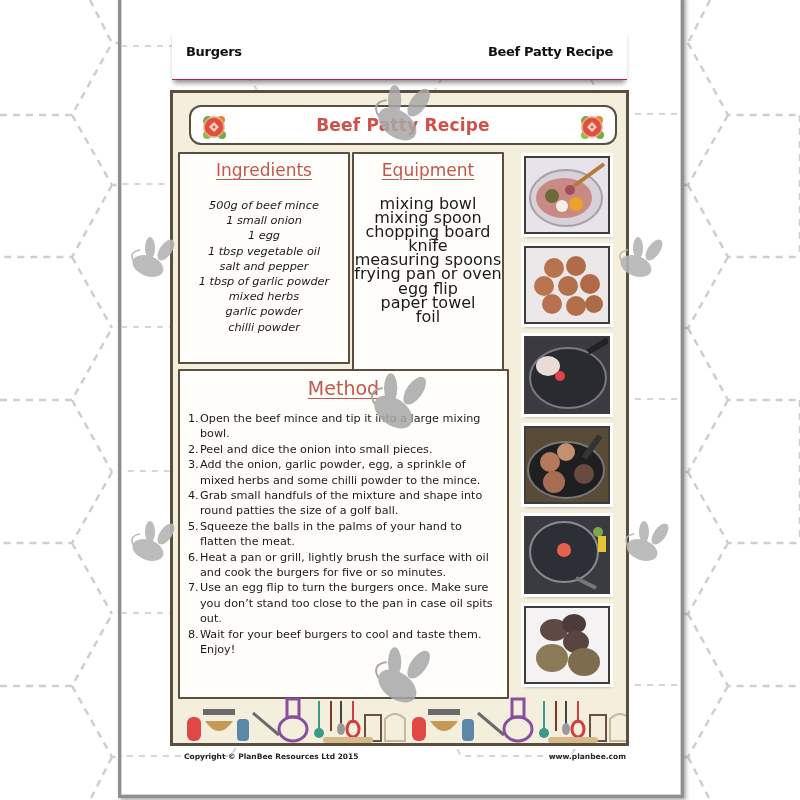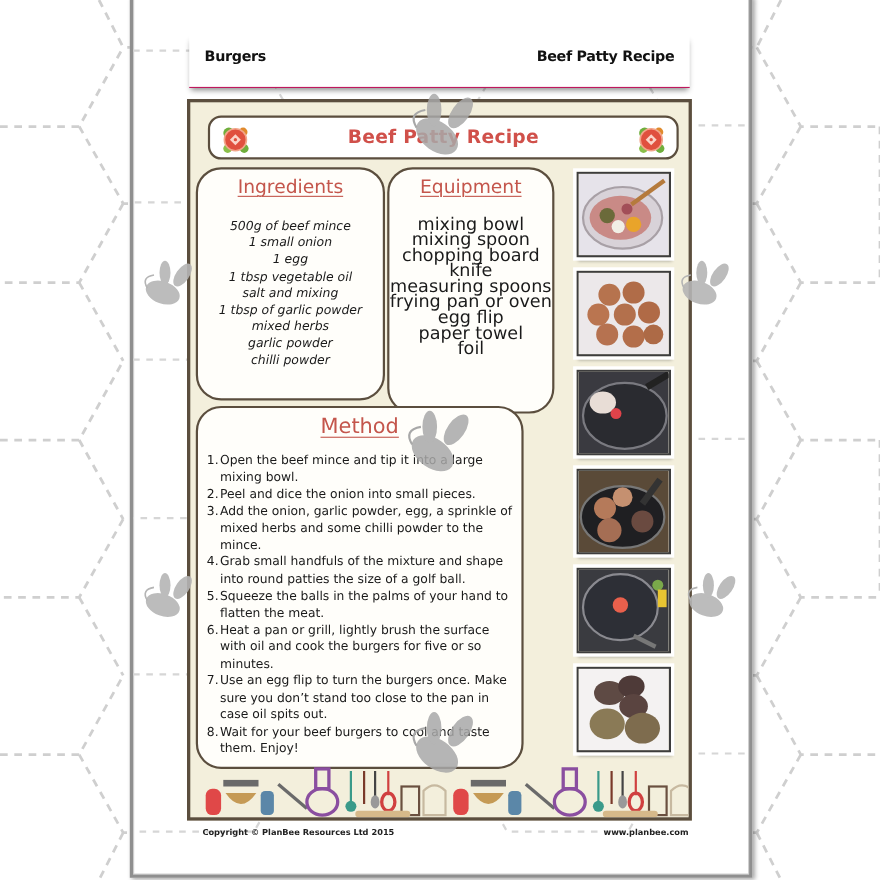--- a/index.html
+++ b/index.html
@@ -45,41 +45,41 @@
   .banner-title {
     font-family: "DejaVu Sans", sans-serif; font-weight: bold;
     font-size: 17px; color: #d0504a; letter-spacing: 0.2px;
   }
   .badge { position: absolute; top: 5px; width: 30px; height: 30px; }
   .badge.left { left: 8px; }
   .badge.right { right: 8px; }
 
   .box {
     position: absolute; background: #fffefa;
-    border: 2px solid #5b4e3e; border-radius: 23px;
+    border: 2px solid #5b4e3e; border-radius: 1px;
   }
   .box-title {
     text-align: center;
     font-family: "DejaVu Sans", sans-serif;
     font-size: 17px; color: #c4564c; text-decoration: underline;
     text-decoration-thickness: 1px; text-underline-offset: 3px;
     margin-top: 6px;
   }
   .list-center {
     list-style: none; text-align: center;
     font-family: "DejaVu Sans", sans-serif; font-size: 11.3px; color: #1a1a1a;
     line-height: 15.2px;
   }
 
   .ingredients { left: 5px; top: 59px; width: 172px; height: 212px; }
   .ingredients .list-center { margin-top: 18px; font-style: italic; }
   .equipment { left: 179px; top: 59px; width: 152px; height: 224px; }
   .equipment .list-center { margin-top: 17px; line-height: 14.1px; font-size: 16px; }
 
-  .method { left: 5px; top: 276px; width: 298px; height: 330px; }
+  .method { left: 5px; top: 276px; width: 331px; height: 330px; }
   .method .box-title { font-size: 19px; margin-top: 6px; }
   .method-list {
     list-style: none; margin: 12px 6px 0 8px;
     font-family: "DejaVu Sans", sans-serif; font-size: 11.2px; color: #1a1a1a;
     line-height: 15.4px;
   }
   .method-list li { display: flex; }
   .method-list .num { width: 12px; flex: none; }
   .method-list .txt { flex: 1; }
 
@@ -193,21 +193,21 @@
     </svg>
   </div>
 
   <div class="box ingredients">
     <div class="box-title">Ingredients</div>
     <ul class="list-center">
       <li>500g of beef mince</li>
       <li>1 small onion</li>
       <li>1 egg</li>
       <li>1 tbsp vegetable oil</li>
-      <li>salt and mixing</li>
+      <li>salt and pepper</li>
       <li>1 tbsp of garlic powder</li>
       <li>mixed herbs</li>
       <li>garlic powder</li>
       <li>chilli powder</li>
     </ul>
   </div>
 
   <div class="box equipment">
     <div class="box-title">Equipment</div>
     <ul class="list-center">

